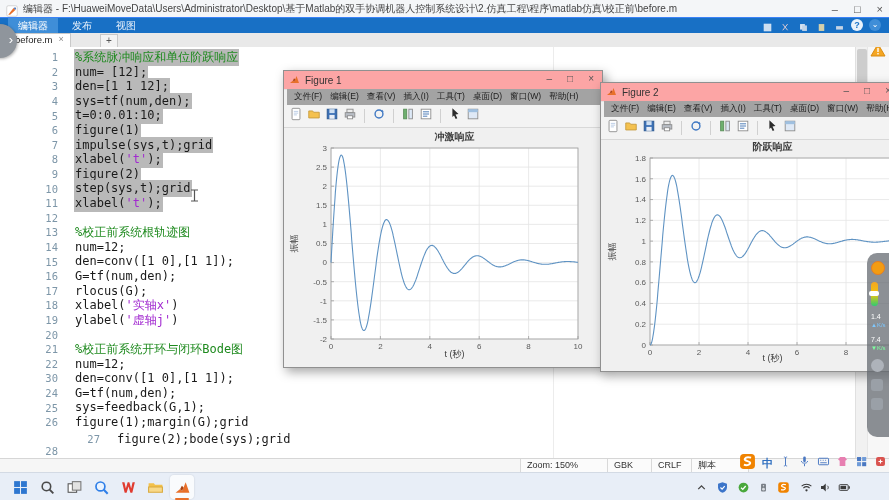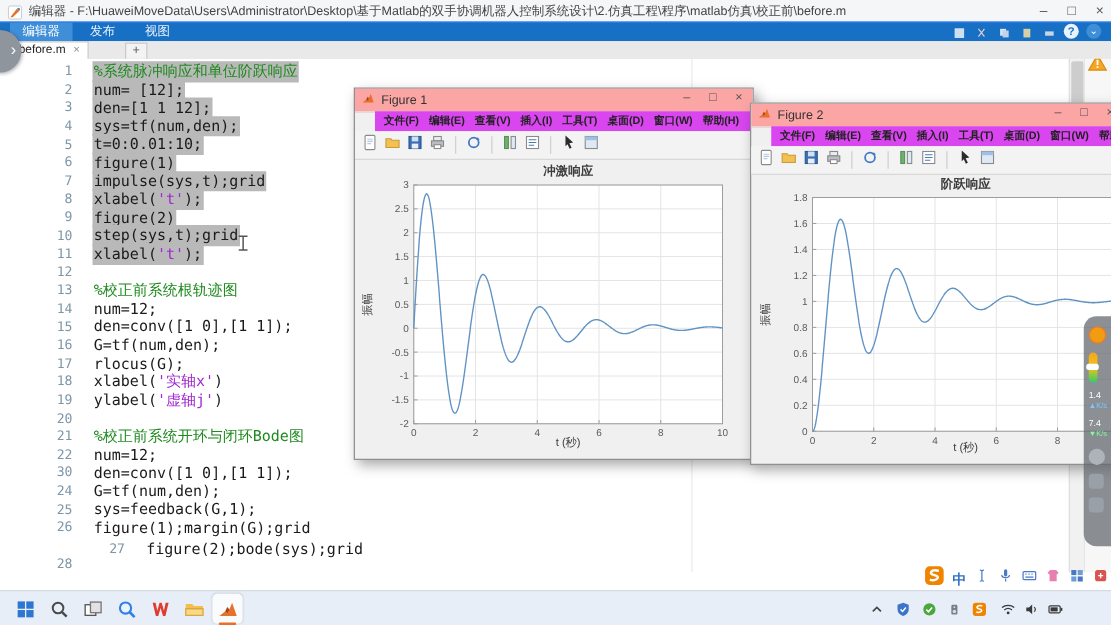--- a/index.html
+++ b/index.html
@@ -56,22 +56,22 @@
   #dock-handle{position:absolute;left:-17px;top:24px;width:34px;height:34px;border-radius:50%;
                background:#8f959c;box-shadow:1px 1px 3px rgba(0,0,0,.3);color:#fff;z-index:15;}
   #dock-handle span{position:absolute;right:4px;top:8px;font-size:13px;}
 
   
   .figwin{position:absolute;background:#f0f0f0;border:1px solid #909090;box-shadow:3px 4px 10px rgba(0,0,0,.35);box-sizing:border-box;}
   .figwin .ftitle{position:absolute;left:0;top:0;right:0;height:18px;background:#fca5a5;border-bottom:1px solid #e2e2e2;
                   display:flex;align-items:center;padding-left:5px;gap:5px;}
   .figwin .ftitle .txt{font-size:10px;color:#333;}
   .figwin .fbtns{position:absolute;top:2px;display:flex;gap:15px;color:#555;font-size:10px;}
-  .figwin .fmenu{position:absolute;left:16px;top:18px;right:0;height:16px;background:#d946ef;display:flex;
-                 align-items:center;padding-left:7px;gap:8px;font-weight:bold;}
+  .figwin .fmenu{position:absolute;left:3px;top:18px;right:0;height:16px;background:#a3a3a3;display:flex;
+                 align-items:center;padding-left:7px;gap:8px;}
   .figwin .fmenu .mi{font-size:8.6px;color:#222;white-space:nowrap;}
   .figwin .ftools{position:absolute;left:0;top:34px;right:0;height:22px;background:#f3f3f3;border-bottom:1px solid #d8d8d8;
                   display:flex;align-items:center;padding-left:5px;gap:4px;}
   .figwin .ftools .tsep{width:1px;height:14px;background:#d0d0d0;margin:0 3px;}
   .figwin svg.plot{position:absolute;left:0;top:56px;}
   svg.plot text.tick{font-size:8px;fill:#5a5a5a;font-family:"Liberation Sans",sans-serif;}
   svg.plot text.ctitle{font-size:10px;fill:#3c3c3c;font-weight:bold;font-family:"Liberation Sans","DejaVu Sans",sans-serif;}
   svg.plot text.clabel{font-size:9px;fill:#3c3c3c;font-family:"Liberation Sans","DejaVu Sans",sans-serif;}
 
   
@@ -281,20 +281,26 @@
       <div id="warn">
         <svg width="16" height="16" viewBox="0 0 16 16">
             <path d="M8 2 L15 14 H1 Z" fill="#f5a623" stroke="#d98c12"></path>
             <rect x="7.3" y="6" width="1.4" height="4" fill="#fff"></rect>
             <rect x="7.3" y="11" width="1.4" height="1.4" fill="#fff"></rect>
           </svg>
       </div>
     </div>
   </div>
 
+  <div id="statusbar">
+      <span class="seg" style="left: 520px; width: 84px;">Zoom: 150%</span>
+      <span class="seg" style="left: 607px; width: 40px;">GBK</span>
+      <span class="seg" style="left: 651px; width: 36px;">CRLF</span>
+      <span class="seg" style="left: 691px; width: 44px;">脚本</span>
+    </div>
 
   <div id="dock-handle">
     <span>›</span>
   </div>
 
   <div class="figwin" id="fig1" style="left:283px;top:70px;width:320px;height:298px;z-index:10;">
       <div class="ftitle">
         <span><svg width="11" height="11" viewBox="0 0 16 16">
             <path d="M1.5 13 L5.8 9.5 L7.6 11.2 L11 3 L14.5 13 Z" fill="#e8702a"></path>
             <path d="M5.8 9.5 L7.4 6.3 L9 8 L7.6 11.2 Z" fill="#a94312"></path>

